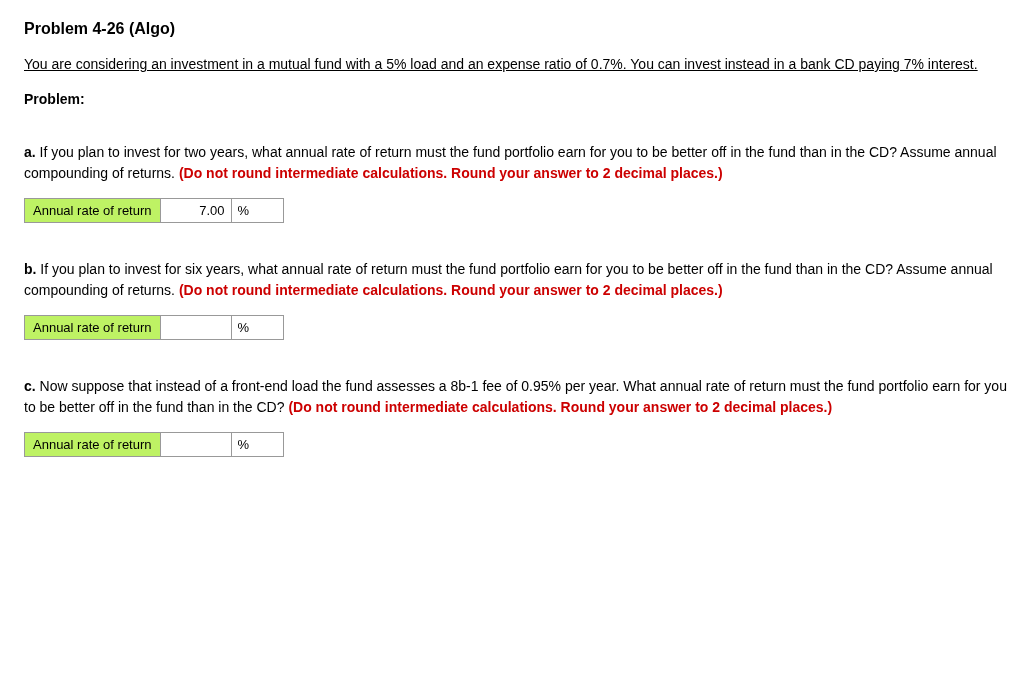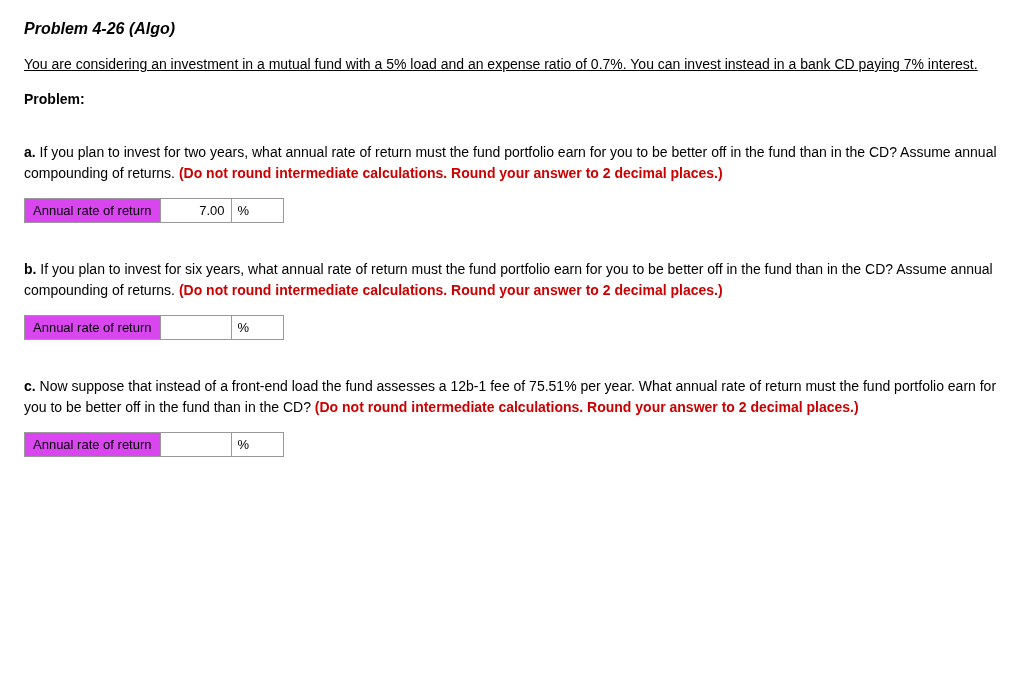--- a/index.html
+++ b/index.html
@@ -14,21 +14,20 @@
       color: #000;
       background: #fff;
       padding: 20px 24px;
       max-width: 1035px;
     }
 
     .problem-title {
       font-size: 16px;
       font-weight: bold;
       margin-bottom: 16px;
-      font-style: italic;
     }
 
     .intro-text {
       margin-bottom: 16px;
       line-height: 1.5;
       text-decoration: underline;
     }
 
     .required-label {
       font-weight: bold;
@@ -57,21 +56,21 @@
       width: 260px;
     }
 
     .answer-label {
       padding: 4px 8px;
       font-size: 13px;
       color: #000;
       border-right: 1px solid #999;
       display: flex;
       align-items: center;
-      background: #d946ef;
+      background: #bef264;
       white-space: nowrap;
     }
 
     .answer-input {
       padding: 4px 6px;
       font-size: 13px;
       border: none;
       outline: none;
       width: 70px;
       text-align: right;
@@ -119,21 +118,21 @@
   <div class="answer-row">
     <span class="answer-label">Annual rate of return</span>
     <input class="answer-input" type="text" value="" style="">
     <span class="answer-unit">%</span>
   </div>
 </div>
 
 <div class="section">
   <div class="section-text">
     <span style="font-weight:bold;">c.</span>
-    <span>Now suppose that instead of a front-end load the fund assesses a 12b-1 fee of 75.51% per year. What annual rate of return must the fund portfolio earn for you to be better off in the fund than in the CD?</span>
+    <span>Now suppose that instead of a front-end load the fund assesses a 8b-1 fee of 0.95% per year. What annual rate of return must the fund portfolio earn for you to be better off in the fund than in the CD?</span>
     <span> </span>
     <span class="bold-red">(Do not round intermediate calculations. Round your answer to 2 decimal places.)</span>
   </div>
   <div class="answer-row">
     <span class="answer-label">Annual rate of return</span>
     <input class="answer-input" type="text" value="" style="">
     <span class="answer-unit">%</span>
   </div>
 </div>
 

